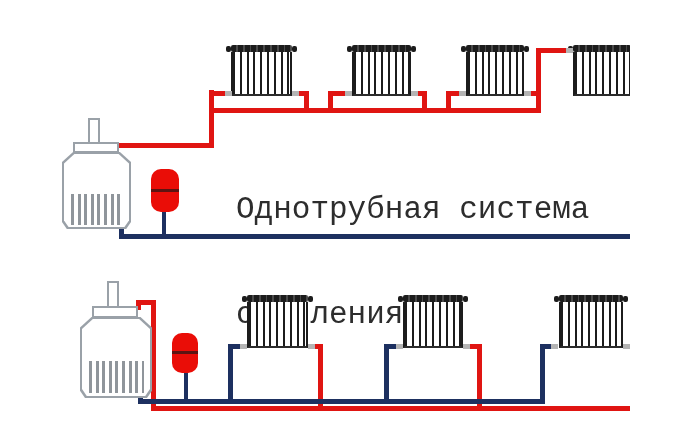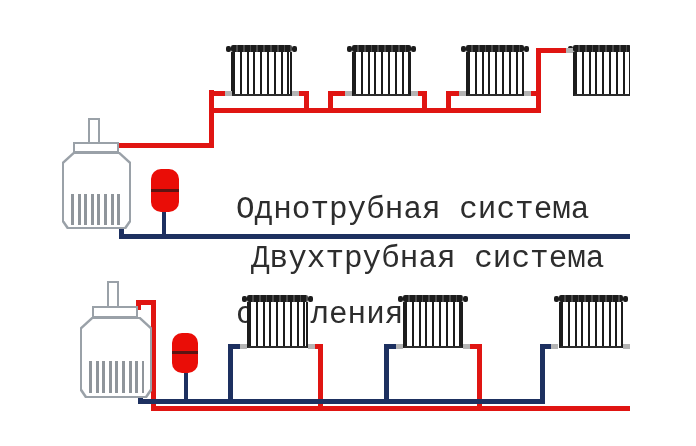--- a/index.html
+++ b/index.html
@@ -123,21 +123,20 @@
   <div class="nip" style="left:411px;top:91px;"></div>
   <div class="nip" style="left:459px;top:91px;"></div>
   <div class="nip" style="left:524px;top:91px;"></div>
   <div class="nip" style="left:566px;top:48px;"></div>
   <div class="nip" style="left:631px;top:91px;"></div>
 
   <div class="title" style="left:236px;top:122px;">
     <div>Однотрубная система</div>
     <div>отопления</div>
   </div>
-  <div class="title" style="left:251px;top:241px;">Двухтрубная система</div>
 
   <div class="boiler" style="left:80px;top:281px;width:72px;height:117px;">
     <div class="chimney" style="left:27px;top:0;width:12px;height:27px;"></div>
     <div class="bcap" style="left:12px;top:25px;width:46px;height:12px;"></div>
     <div class="oct" style="left:0;top:36px;width:72px;height:81px;">
       <div class="inner"></div>
     </div>
     <div class="grille" style="left:9px;top:80px;width:55px;height:32px;"></div>
   </div>
 

